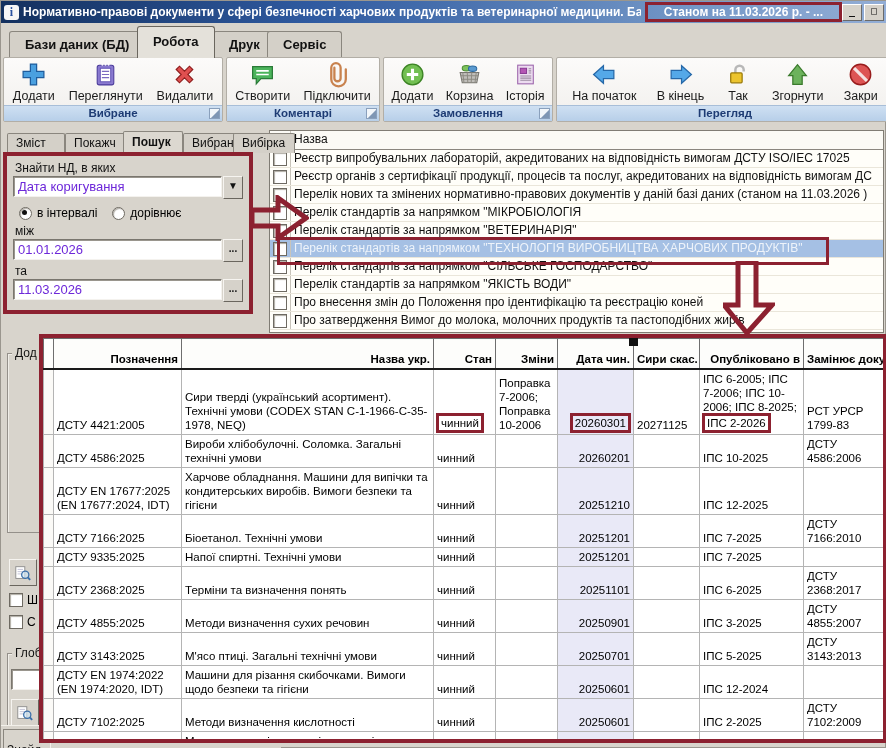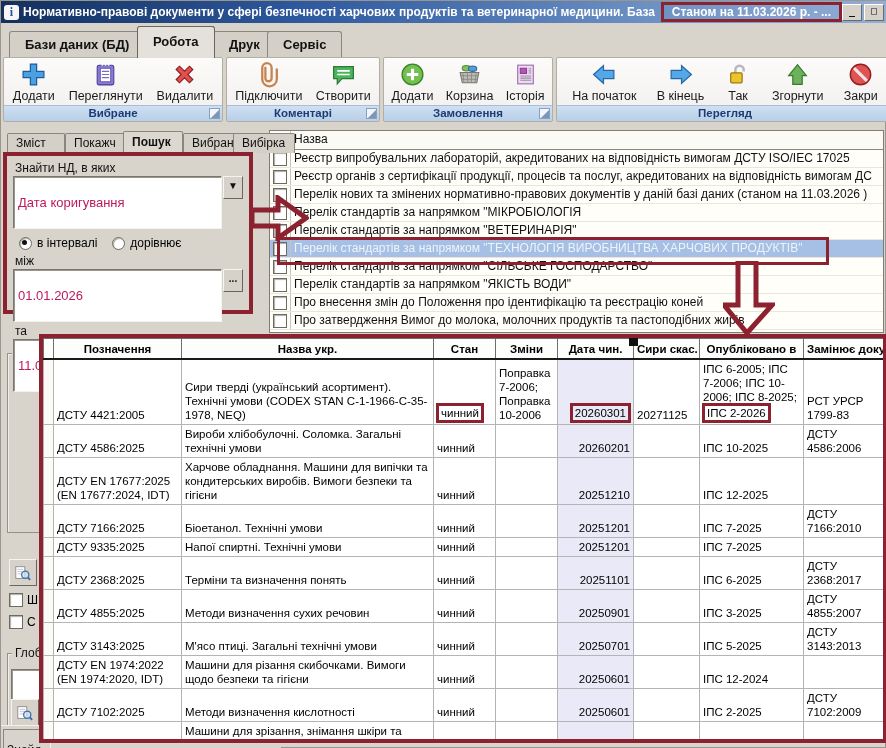--- a/index.html
+++ b/index.html
@@ -5,21 +5,21 @@
   html,body{margin:0;padding:0;}
   body{width:886px;height:748px;overflow:hidden;font-family:"Liberation Sans",sans-serif;background:#d8d4cc;position:relative;}
   .app{position:absolute;inset:0;border:1px solid #9a968e;}
 
   
   .titlebar{position:absolute;left:0;top:0;width:886px;height:22px;display:flex;align-items:center;
     background:linear-gradient(90deg,#13305e 0%,#2f5aa0 35%,#6f93c4 75%,#93aed6 100%);color:#fff;}
   .app-icon{width:15px;height:15px;margin:0 4px 0 3px;background:#f6f6f6;border-radius:3px;color:#2a52a0;
     font:bold 12px/15px "Liberation Serif",serif;text-align:center;flex:none;}
   .title-text{font:bold 12px "Liberation Sans",sans-serif;white-space:nowrap;overflow:hidden;}
-  .title-hl{font:bold 12px "Liberation Sans",sans-serif;white-space:nowrap;border:3px solid #8C2130;padding:0 8px;margin-left:4px;flex:none;}
+  .title-hl{font:bold 12px "Liberation Sans",sans-serif;white-space:nowrap;border:3px solid #8C2130;padding:0 16px;margin-left:4px;flex:none;}
   .win-btns{margin-left:auto;display:flex;gap:2px;padding-right:3px;flex:none;}
   .win-btn{width:18px;height:15px;background:#d6d2ca;border:1px solid #fff;border-right-color:#6a6a6a;border-bottom-color:#6a6a6a;
     font:bold 10px/12px "DejaVu Sans Mono",monospace;color:#111;text-align:center;}
 
   
   .tabstrip{position:absolute;left:0;top:22px;width:886px;height:34px;background:#d8d4cc;}
   .rtab{position:absolute;top:8px;height:25px;padding:0 15px;background:#d4d0c8;border:1px solid #8a867e;border-bottom:none;
     border-radius:3px 3px 0 0;font:bold 13px/25px "Liberation Sans",sans-serif;color:#111;}
   .rtab.active{top:3px;height:31px;line-height:29px;background:#e4e1da;z-index:2;border-color:#6a665e;}
 
@@ -40,21 +40,21 @@
   .side-tabs{position:absolute;left:2px;top:130px;height:22px;z-index:1;}
   .stab{position:absolute;top:2px;height:19px;padding:0 8px;background:#d4d0c8;border:1px solid #8a867e;border-bottom:none;
     border-radius:2px 2px 0 0;font:12px/19px "Liberation Sans",sans-serif;color:#111;white-space:nowrap;overflow:hidden;}
   .stab.active{top:0;height:22px;line-height:21px;background:#dcd8d0;z-index:2;font-weight:bold;}
 
   .search-box{position:absolute;left:2px;top:151px;width:250px;height:162px;border:4px solid #8C2130;background:#d8d4cc;
     padding:3px 6px;box-sizing:border-box;z-index:2;}
   .flabel{font:12px "Liberation Sans",sans-serif;color:#111;margin:2px 0 1px 2px;}
   .fieldrow{display:flex;align-items:stretch;}
   .sunken{flex:1;background:#fff;border:1px solid #7a766e;border-right-color:#f4f2ee;border-bottom-color:#f4f2ee;
-    box-shadow:inset 1px 1px 0 #9a968e;height:19px;font:13px/19px "Liberation Sans",sans-serif;color:#be185d;padding:16px 4px;white-space:nowrap;overflow:hidden;}
+    box-shadow:inset 1px 1px 0 #9a968e;height:19px;font:13px/19px "Liberation Sans",sans-serif;color:#6d28d9;padding:0 4px;white-space:nowrap;overflow:hidden;}
   .mini-btn{flex:none;width:18px;height:21px;background:#d6d2ca;border:1px solid #f6f4f0;border-right-color:#6a665e;border-bottom-color:#6a665e;
     font:bold 10px/18px "Liberation Sans",sans-serif;color:#111;text-align:center;margin-left:1px;}
   .radiorow{display:flex;align-items:center;gap:5px;margin:7px 0 4px 6px;font:12px "Liberation Sans",sans-serif;}
   .radio{width:11px;height:11px;border-radius:50%;background:#fff;border:1px solid #6e6a62;box-shadow:inset 1px 1px 1px #b0aca4;flex:none;}
   .radio.on::after{content:"";display:block;width:5px;height:5px;margin:2px;background:#111;border-radius:50%;}
   .radiolabel{margin-right:10px;}
 
   
   .groupbox{position:absolute;border:1px solid #94908a;box-shadow:inset 1px 1px 0 #f0eee8;}
   .groupbox .gb-label{position:absolute;top:-8px;left:4px;background:#d8d4cc;padding:0 3px;font:12px "Liberation Sans",sans-serif;color:#111;white-space:nowrap;}
@@ -73,22 +73,22 @@
   .dl-row{display:flex;height:17px;border-bottom:1px solid #eae6da;align-items:flex-end;}
   .dl-cb{flex:none;width:20px;display:flex;align-items:center;justify-content:center;border-right:1px solid #c8c4ba;height:100%;}
   .dl-txt{font:12px/17px "Liberation Sans",sans-serif;color:#111;padding-left:3px;white-space:nowrap;overflow:hidden;flex:1;}
   .dl-row.sel{background:#a5c0e4;}
   .dl-row.sel .dl-txt{color:#eef3fa;}
 
   
   .overlay{position:absolute;left:38px;top:333px;width:848px;height:409px;border:4px solid #8C2130;background:#fff;
     box-sizing:border-box;overflow:hidden;z-index:30;}
   table.res{border-collapse:collapse;table-layout:fixed;width:840px;}
-  table.res th{font:bold 11.5px/14px "Liberation Sans",sans-serif;text-align:center;background:#fdfdfb;color:#000;
-    border:1px solid #6e6e6e;border-bottom:2px solid #1a1a1a;padding:3px 3px 2px;white-space:nowrap;overflow:hidden;}
+  table.res th{font:bold 11.5px/14px "Liberation Sans",sans-serif;text-align:right;background:#fdfdfb;color:#000;
+    border:1px solid #6e6e6e;border-bottom:2px solid #1a1a1a;padding:13px 3px 2px;white-space:nowrap;overflow:hidden;}
   table.res td{font:11.5px/14px "Liberation Sans",sans-serif;color:#000;border:1px solid #b4b4b4;
     padding:2px 3px;vertical-align:bottom;overflow:hidden;}
   td.c-date,th.c-date{background:#e9e9f7;border-left:2px solid #141414;border-right:2px solid #141414;}
   th.c-date{border-top:2px solid #141414;border-bottom:2px solid #141414;}
   td.c-date{text-align:right;padding-right:5px;}
   td.c-gut{background:#fbfaf7;}
   .redbox{display:inline-block;border:3px solid #8C2130;padding:0 2px;margin:-1px;}
   .col-marker{position:absolute;left:586px;top:0;width:9px;height:8px;background:#111;z-index:3;}
 
   
@@ -143,30 +143,30 @@
             </svg>
             <span class="rlabel">Видалити</span>
           </div>
         </div>
         <div class="rcaption">Вибране<span class="launcher"></span></div>
       </div>
       <div class="rgroup" style="width: 152px;">
         <div class="rbtns">
           <div class="rbtn">
             <svg viewBox="0 0 26 26">
-              <path d="M10 6.5v10a3 3 0 0 0 6 0v-10a4.5 4.5 0 0 0-9 0v11a7 7 0 0 0 14 0V8" fill="none" stroke="#c8824e" stroke-width="2.2" stroke-linecap="round"></path>
-            </svg>
-            <span class="rlabel">Підключити</span>
-          </div>
-          <div class="rbtn">
-            <svg viewBox="0 0 26 26">
               <path d="M3.5 5.5h19v11.5h-11l-4.5 5v-5h-3.5z" fill="#4cb45c" stroke="#2a7a38" stroke-width="1.2"></path>
               <path d="M7 9.5h12M7 13h12" stroke="#fff" stroke-width="1.6"></path>
             </svg>
             <span class="rlabel">Створити</span>
+          </div>
+          <div class="rbtn">
+            <svg viewBox="0 0 26 26">
+              <path d="M10 6.5v10a3 3 0 0 0 6 0v-10a4.5 4.5 0 0 0-9 0v11a7 7 0 0 0 14 0V8" fill="none" stroke="#c8824e" stroke-width="2.2" stroke-linecap="round"></path>
+            </svg>
+            <span class="rlabel">Підключити</span>
           </div>
         </div>
         <div class="rcaption">Коментарі<span class="launcher"></span></div>
       </div>
       <div class="rgroup" style="width: 168px;">
         <div class="rbtns">
           <div class="rbtn">
             <svg viewBox="0 0 26 26">
               <circle cx="13" cy="13" r="10" fill="#72bf52" stroke="#3c8424" stroke-width="1.3"></circle>
               <path d="M13 7.5v11M7.5 13h11" stroke="#fff" stroke-width="3"></path>

